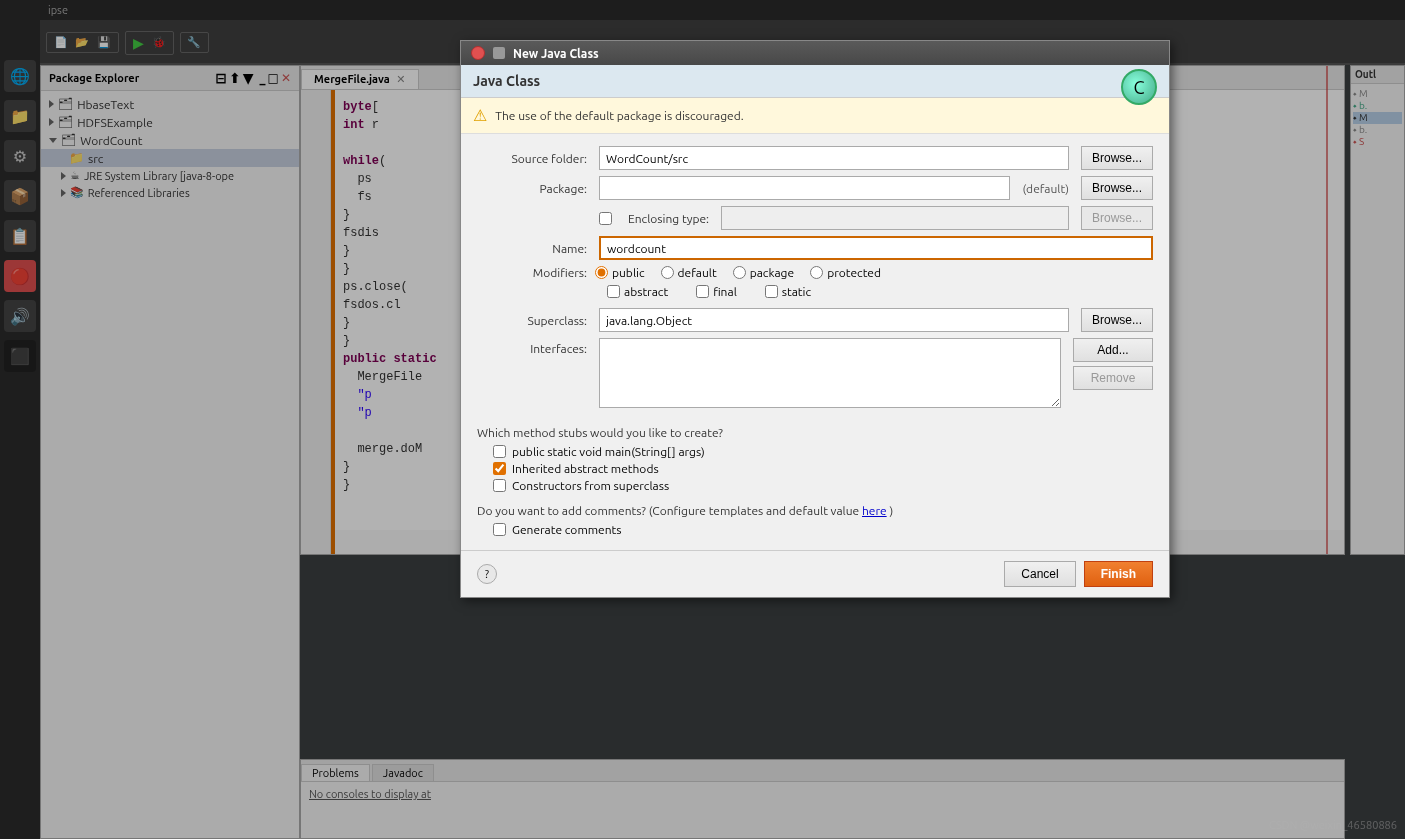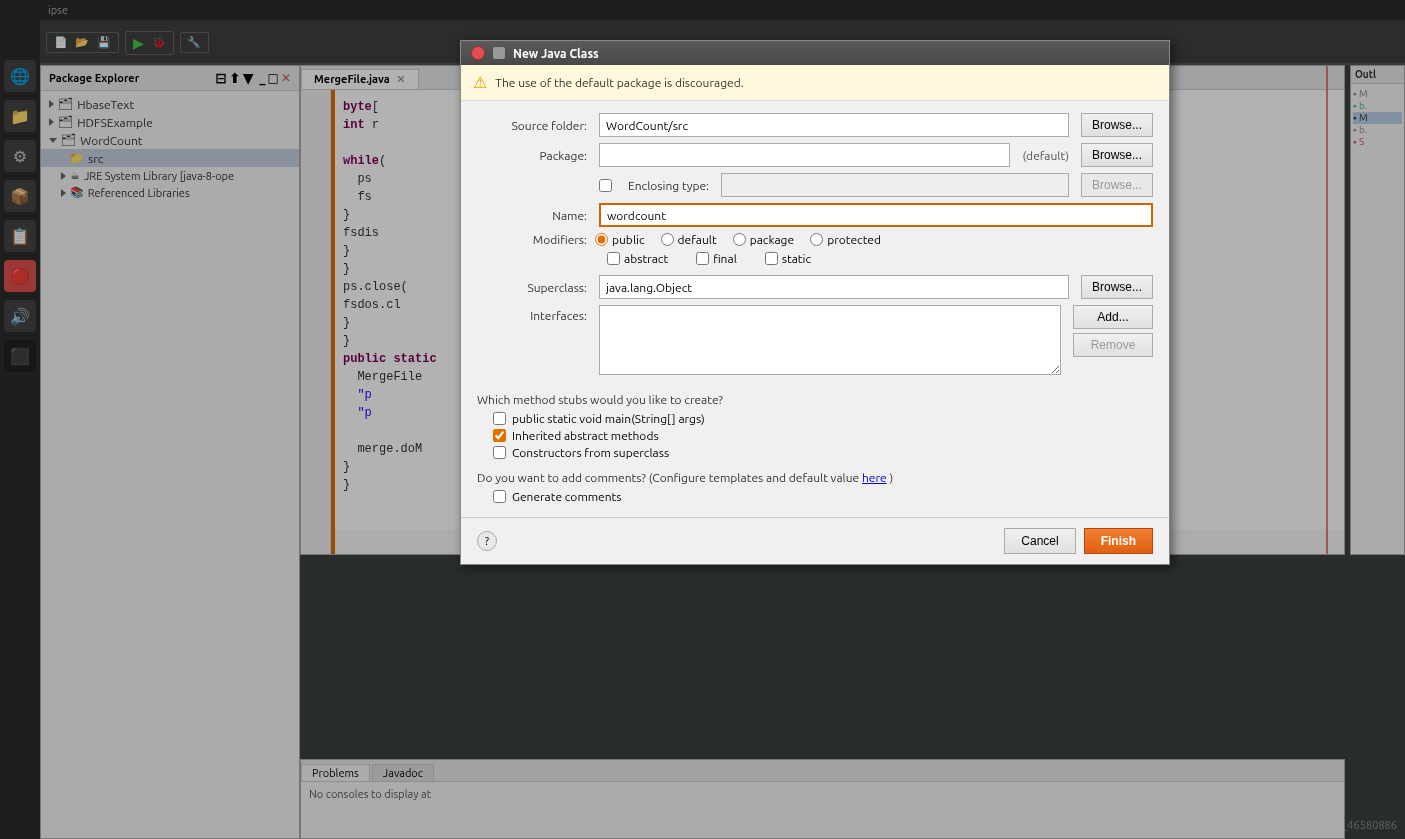--- a/index.html
+++ b/index.html
@@ -152,20 +152,21 @@
     }
 
     .bottom-tab.active {
       background: #f5f5f5;
     }
 
     .bottom-content {
       padding: 6px 8px;
       font-size: 11px;
       color: #555;
+      text-decoration: underline;
     }
 
     
     .outline-panel {
       position: absolute;
       top: 65px;
       right: 0;
       width: 55px;
       height: 490px;
       background: #f5f5f5;
@@ -644,20 +645,27 @@
 <div class="dialog">
 
   <div class="dialog-titlebar">
     <span class="dialog-close-btn"></span>
     <span class="dialog-min-btn"></span>
     <span>New Java Class</span>
   </div>
 
   <div class="dialog-body">
 
+    <div style="display:flex;align-items:center;padding:8px 12px;background:#dce8f0;border-bottom:1px solid #ccc;position:relative;">
+      <span style="font-size:14px;font-weight:bold;color:#333;">Java Class</span>
+
+      <div style="position:absolute;right:12px;top:4px;">
+        <div style="width:36px;height:36px;background:radial-gradient(circle at 40% 40%, #8fd, #4a8);border-radius:50%;display:flex;align-items:center;justify-content:center;font-size:18px;border:2px solid #3a6;">C</div>
+      </div>
+    </div>
 
     <div class="warning-bar">
       <span class="warning-icon">⚠</span>
       <span>The use of the default package is discouraged.</span>
     </div>
 
     <div class="form-area">
 
       <div class="form-row">
         <span class="form-label">Source folder:</span>

